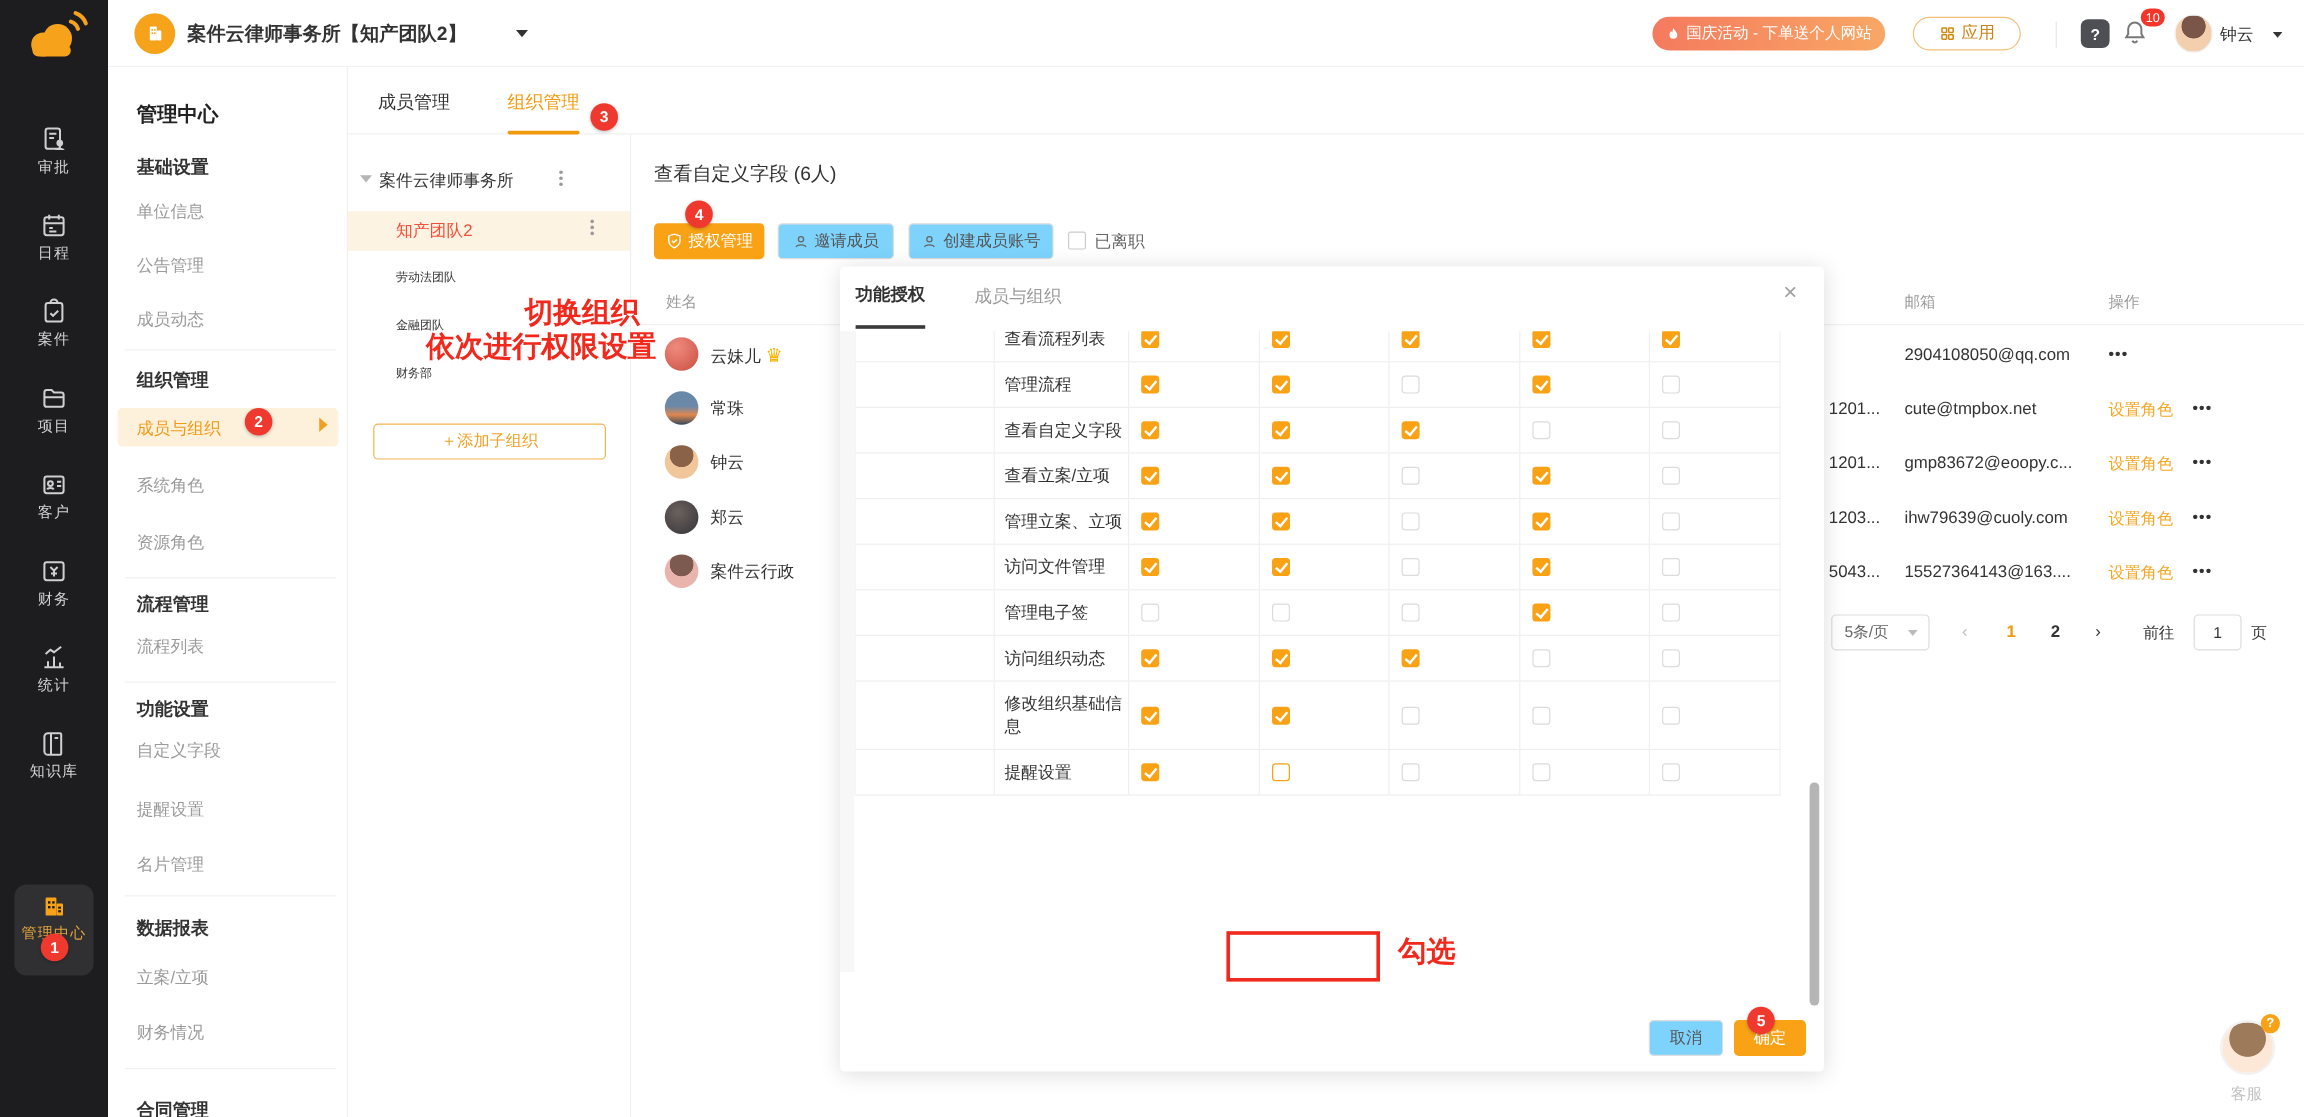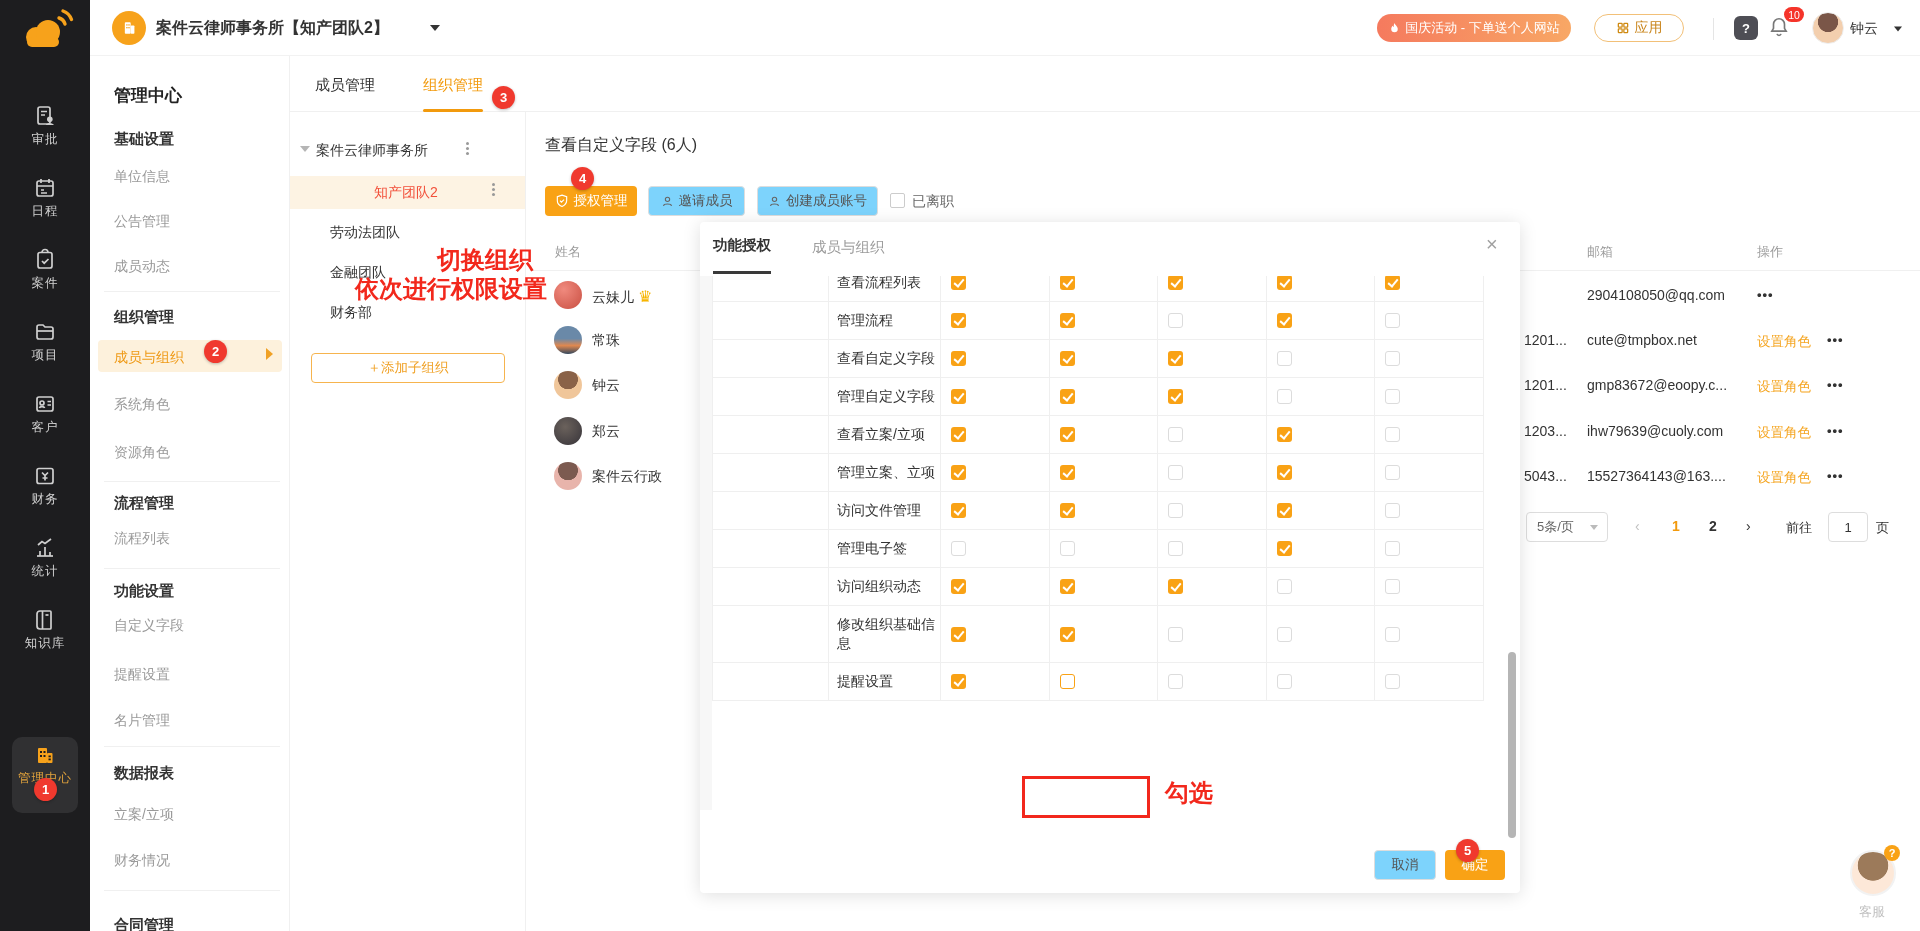--- a/index.html
+++ b/index.html
@@ -52,22 +52,22 @@
   .tab1 { left:315px; top:76px; font-size:15px; color:#333; }
   .tab2 { left:423px; top:76px; font-size:15px; color:#f29a0d; font-weight:500; }
   .tab2-underline { left:423px; top:109px; width:60px; height:3px; background:#f29a0d; border-radius:2px; }
 
   
   .tree-border { left:525px; top:112px; width:1px; height:819px; background:#f0f0f0; }
   .tree-caret { left:300px; top:146px; width:0; height:0; border-left:5px solid transparent; border-right:5px solid transparent; border-top:6px solid #b5b5b5; }
   .tree-root { left:316px; top:142px; font-size:14px; color:#333; }
   .vdots { position:absolute; width:3px; height:3px; border-radius:50%; background:#999; box-shadow:0 5px 0 #999,0 10px 0 #999; }
   .tree-sel-bg { left:290px; top:176px; width:235px; height:33px; background:#fdf3e3; }
-  .tree-sel { left:330px; top:184px; font-size:14px; color:#f2503a;margin-left:44px; }
-  .tree-item { position:absolute; left:330px; font-size:14px; color:#333;text-align:right; }
+  .tree-sel { left:330px; top:184px; font-size:14px; color:#f2503a; }
+  .tree-item { position:absolute; left:330px; font-size:10px; color:#333;text-align:right; }
   .add-org-btn { left:311px; top:353px; width:194px; height:30px; border:1px solid #f6b44e; border-radius:4px;
     color:#f0a125; font-size:13.5px; display:flex; align-items:center; justify-content:center; background:#fff; }
 
   
   .content-title { left:545px; top:135px; font-size:16px; color:#333; font-weight:500; }
   .btn { position:absolute; height:30px; border-radius:4px; font-size:13.5px; display:flex; align-items:center; justify-content:center; gap:5px; }
   .btn-auth { left:545px; top:186px; width:92px; background:#f9a215; color:#fff; }
   .btn-ghost { border:1px solid #ddd; color:#555; background:#7dd3fc; }
   .btn-invite { left:648px; top:186px; width:97px; }
   .btn-create { left:757px; top:186px; width:121px; }
@@ -469,39 +469,20 @@
             </div>
             <div class="pc pcb pcb4">
               <span class="cb off"></span>
             </div>
             <div class="pc pcb pcb5">
               <span class="cb off"></span>
             </div>
           </div>
           <div class="prow">
             <div class="pc pc0"></div>
-            <div class="pc plabel">管理自定义字段</div>
-            <div class="pc pcb pcb1">
-              <span class="cb on"></span>
-            </div>
-            <div class="pc pcb pcb2">
-              <span class="cb on"></span>
-            </div>
-            <div class="pc pcb pcb3">
-              <span class="cb on"></span>
-            </div>
-            <div class="pc pcb pcb4">
-              <span class="cb off"></span>
-            </div>
-            <div class="pc pcb pcb5">
-              <span class="cb off"></span>
-            </div>
-          </div>
-          <div class="prow">
-            <div class="pc pc0"></div>
             <div class="pc plabel">查看立案/立项</div>
             <div class="pc pcb pcb1">
               <span class="cb on"></span>
             </div>
             <div class="pc pcb pcb2">
               <span class="cb on"></span>
             </div>
             <div class="pc pcb pcb3">
               <span class="cb off"></span>
             </div>

